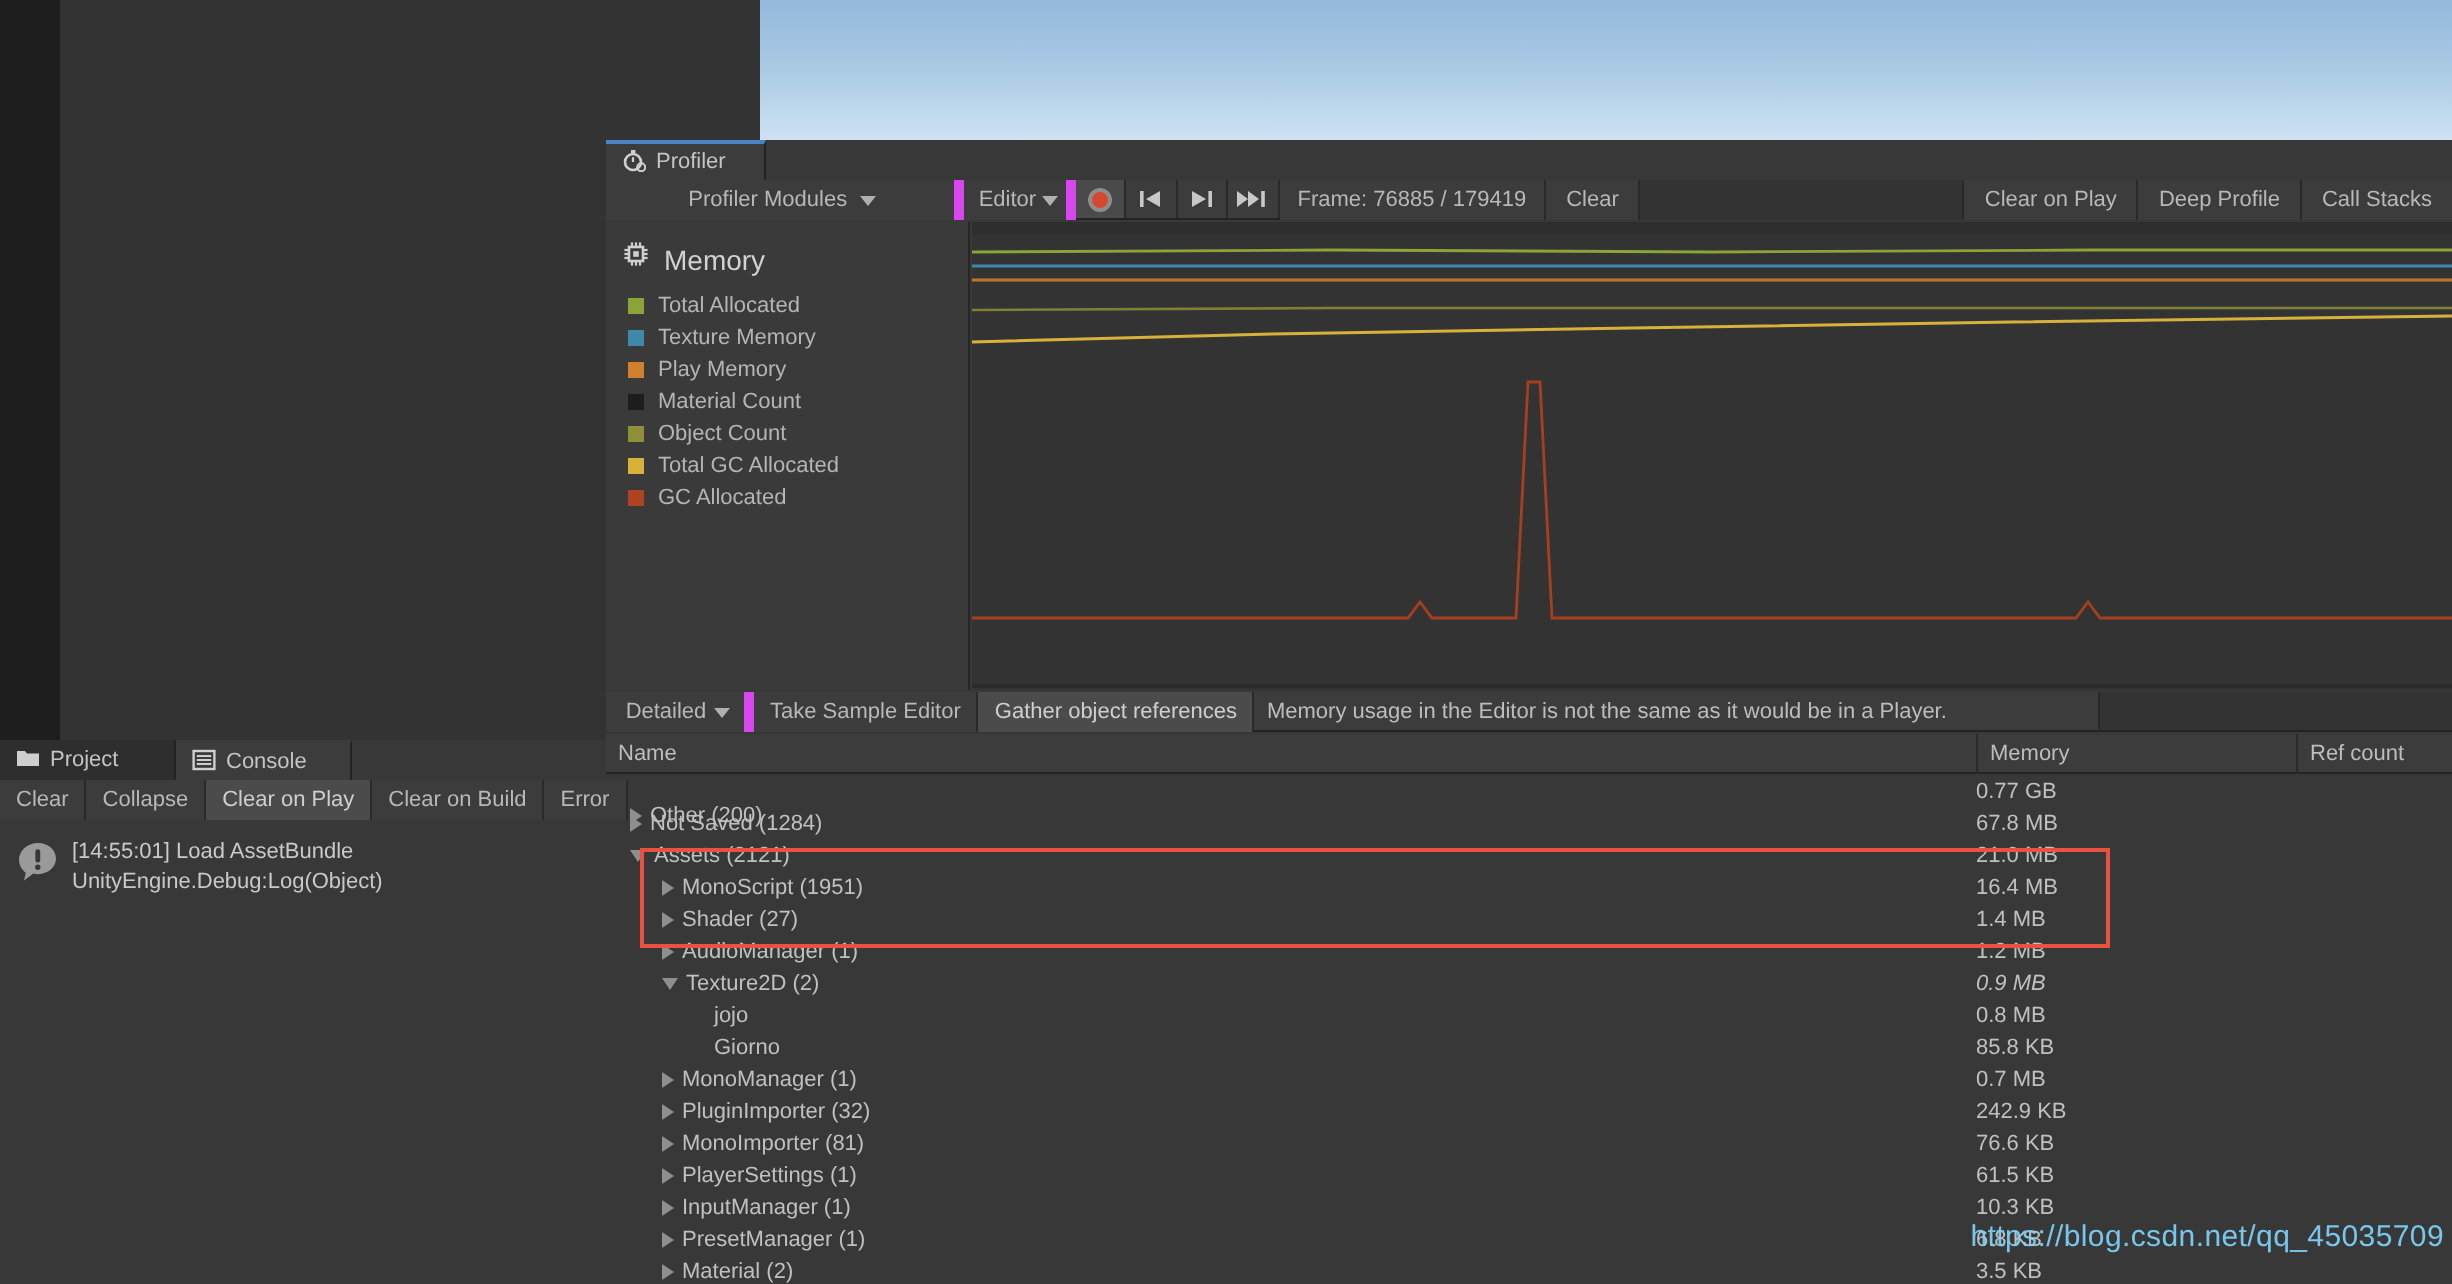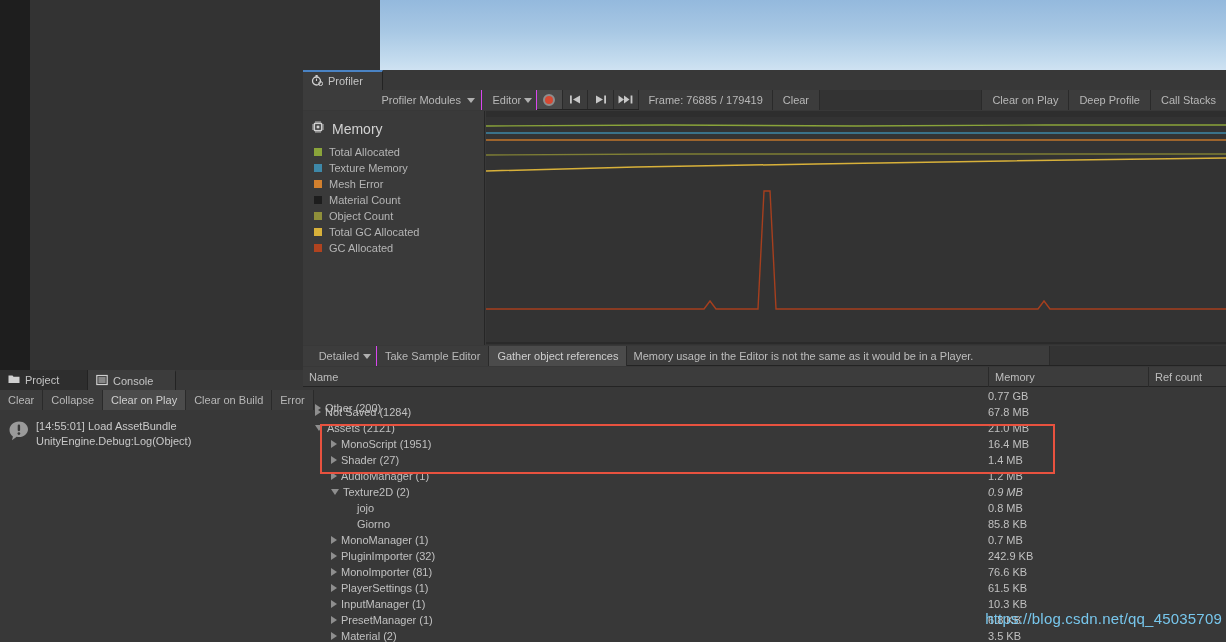--- a/index.html
+++ b/index.html
@@ -54,23 +54,23 @@
     display: flex; align-items: center; justify-content: center;
     padding: 0 8px; font-size: 11px; color: #b8b8b8;
     background: #3c3c3c; border-right: 1px solid #2a2a2a;
     white-space: nowrap; height: 20px;
   }
   .tbtn.on { background: #4b4b4b; color: #cfcfcf; }
   .tbtn.flat { border-right: none; }
   .tbtn.blank { background: #333333; border-right: 1px solid #2a2a2a; }
 
   .dropdown {
-    display: flex; align-items: center; justify-content: flex-end;
+    display: flex; align-items: center; justify-content: center;
     font-size: 11px; color: #b8b8b8; background: #3c3c3c;
-    padding: 0 6px 0 8px; height: 20px; border-right: 1px solid #d946ef;
+    padding: 0 6px 0 8px; height: 20px; border-right: 5px solid #d946ef;
   }
   .caret {
     width: 0; height: 0; margin-left: 6px;
     border-left: 4px solid transparent; border-right: 4px solid transparent;
     border-top: 5px solid #b0b0b0;
   }
 
   
   #profiler { left: 303px; top: 70px; width: 923px; height: 572px; background: #383838; }
 
@@ -298,21 +298,21 @@
           <div class="legend-row">
             <span class="swatch" style="background: rgb(138, 164, 58);"></span>
             <span class="legend-label">Total Allocated</span>
           </div>
           <div class="legend-row">
             <span class="swatch" style="background: rgb(62, 136, 168);"></span>
             <span class="legend-label">Texture Memory</span>
           </div>
           <div class="legend-row">
             <span class="swatch" style="background: rgb(210, 128, 46);"></span>
-            <span class="legend-label">Mesh Error</span>
+            <span class="legend-label">Play Memory</span>
           </div>
           <div class="legend-row">
             <span class="swatch" style="background: rgb(29, 29, 29);"></span>
             <span class="legend-label">Material Count</span>
           </div>
           <div class="legend-row">
             <span class="swatch" style="background: rgb(143, 143, 58);"></span>
             <span class="legend-label">Object Count</span>
           </div>
           <div class="legend-row">

